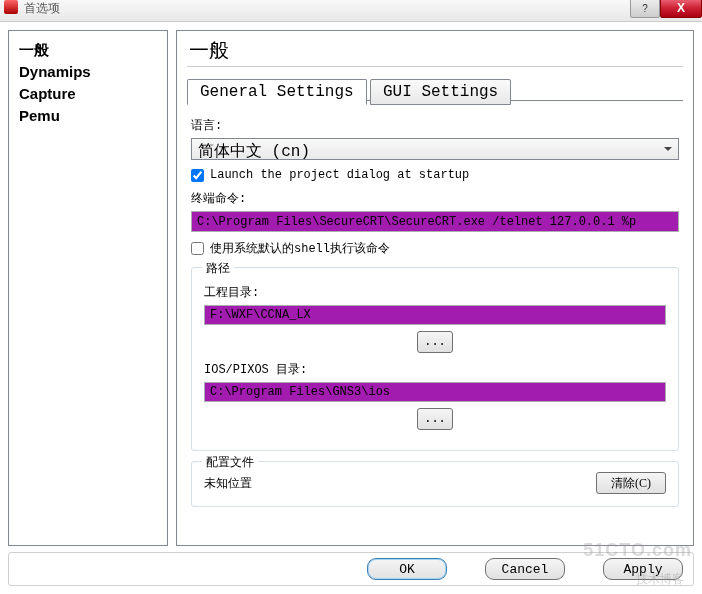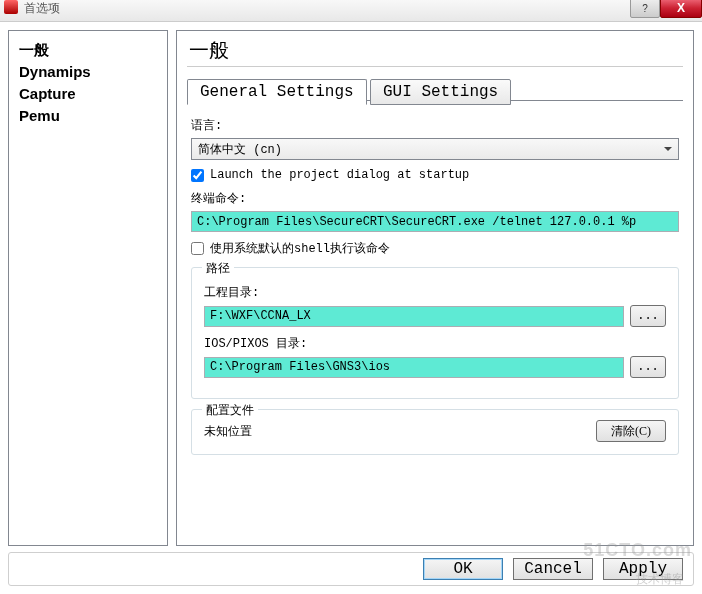--- a/index.html
+++ b/index.html
@@ -21,37 +21,37 @@
 .mainpane { position: absolute; top: 8px; left: 176px; right: 8px; bottom: 48px; border: 1px solid #828790; background: #fff; padding: 6px 10px; }
 .mainhead { font-size: 20px; border-bottom: 1px solid #ccc; padding: 0 0 2px 2px; margin-bottom: 12px; }
 
 .tabs { position: relative; height: 22px; }
 .tab { display: inline-block; padding: 3px 12px; font-family: "Courier New", monospace; font-size: 16px; border: 1px solid #828790; background: linear-gradient(#fafafa, #e8e8e8); border-radius: 2px 2px 0 0; position: relative; cursor: pointer; }
 .tab.active { background: #fff; border-bottom: 1px solid #fff; z-index: 2; }
 .tabline { border-bottom: 1px solid #828790; position: absolute; left: 0; right: 0; bottom: 0; }
 
 .tabbody { padding: 10px 4px 4px 4px; font-family: SimSun, "Courier New", monospace; font-size: 12px; }
 .lbl { margin: 6px 0 4px 0; }
-.select { width: 100%; height: 22px; border: 1px solid #828790; background: linear-gradient(#f8f8f8,#eaeaea); padding: 2px 20px 2px 6px; font-family: inherit; font-size: 12px; position: relative; cursor: pointer; }
+.select { width: 100%; height: 22px; border: 1px solid #828790; background: linear-gradient(#f8f8f8,#eaeaea); padding: 2px 20px 2px 6px; font-family: inherit; font-size: 16px; position: relative; cursor: pointer; }
 .select::after { content: ""; position: absolute; right: 6px; top: 8px; border: 4px solid transparent; border-top-color: #444; }
 .chk { display: flex; align-items: center; gap: 6px; margin: 8px 0; }
 .chk input { width: 13px; height: 13px; }
-.textin { width: 100%; height: 21px; border: 1px solid #abadb3; padding: 2px 5px; font-family: inherit; font-size: 12px; background: #5eead4; }
+.textin { width: 100%; height: 21px; border: 1px solid #abadb3; padding: 2px 5px; font-family: inherit; font-size: 12px; background: #a21caf; }
 
 .group { border: 1px solid #d5dfe5; border-radius: 3px; padding: 10px 12px 12px 12px; margin-top: 10px; position: relative; }
 .group .glabel { position: absolute; top: -8px; left: 10px; background: #fff; padding: 0 4px; }
-.row { display: flex; gap: 6px; align-items: center; margin-top: 4px; margin-bottom: 8px; }
+.row { display: flex; gap: 6px; align-items: center; margin-top: 4px; margin-bottom: 8px; flex-direction: column; }
 .row .textin { flex: 1; }
 .browsebtn { width: 36px; height: 22px; border: 1px solid #707070; background: linear-gradient(#f5f5f5,#e1e1e1); border-radius: 3px; cursor: pointer; display: flex; align-items: center; justify-content: center; font-family: "Courier New"; }
 .clearbtn { width: 70px; height: 22px; border: 1px solid #707070; background: linear-gradient(#f5f5f5,#e1e1e1); border-radius: 3px; cursor: pointer; font-family: SimSun; font-size: 12px; margin-left: auto; display: block; }
 .grouprow2 { display: flex; align-items: center; }
 .grouprow2 .txt { flex: 1; }
 
 .footer { position: absolute; left: 8px; right: 8px; bottom: 8px; height: 34px; display: flex; justify-content: flex-end; align-items: center; gap: 10px; border: 1px solid #cfcfcf; border-radius: 3px; padding: 0 10px; background: #fff; }
-.footbtn { width: 80px; height: 22px; border: 1px solid #707070; background: linear-gradient(#f5f5f5,#e1e1e1); border-radius: 0; cursor: pointer; font-family: "Courier New", monospace; font-size: 16px; }
+.footbtn { width: 80px; height: 22px; border: 1px solid #707070; background: linear-gradient(#f5f5f5,#e1e1e1); border-radius: 9px; cursor: pointer; font-family: "Courier New", monospace; font-size: 13px; margin-left: 28px; }
 .footbtn.default { border: 1px solid #3c7fb1; box-shadow: inset 0 0 0 1px #a4d6f8; }
 
 .watermark { position: absolute; right: 10px; bottom: 33px; font-family: Arial; font-size: 18px; font-weight: bold; color: rgba(150,150,150,0.35); letter-spacing: 1px; pointer-events: none; margin-left: 23px; }
 .watermark2 { position: absolute; right: 18px; bottom: 6px; font-family: SimSun; font-size: 12px; color: rgba(150,150,150,0.45); pointer-events: none; }
 </style>
 </head>
 <body>
 
 <div class="titlebar">
   <div class="icon"></div>

